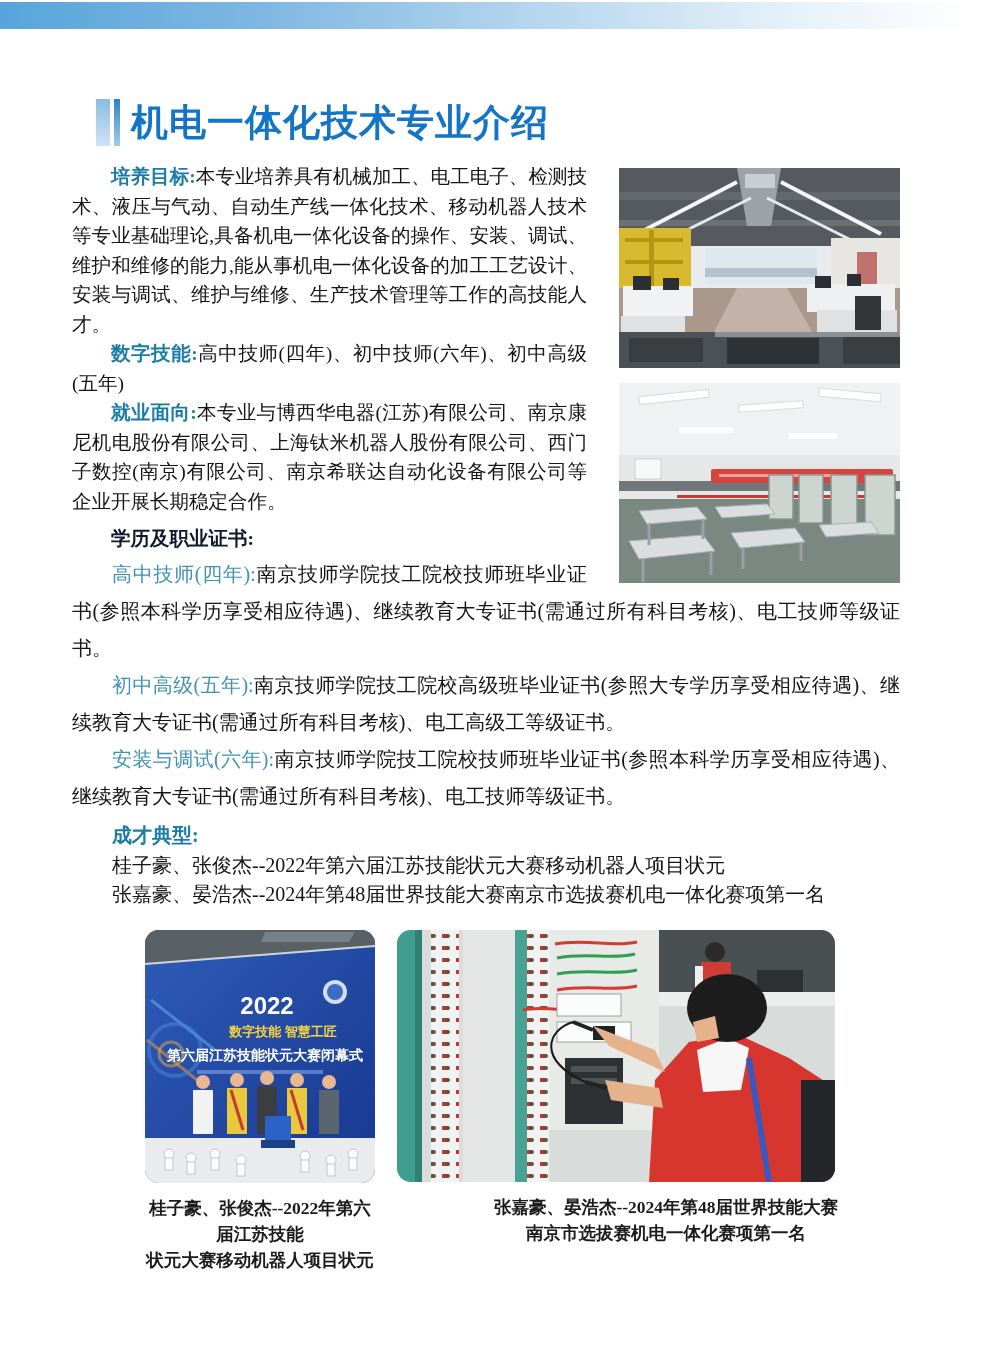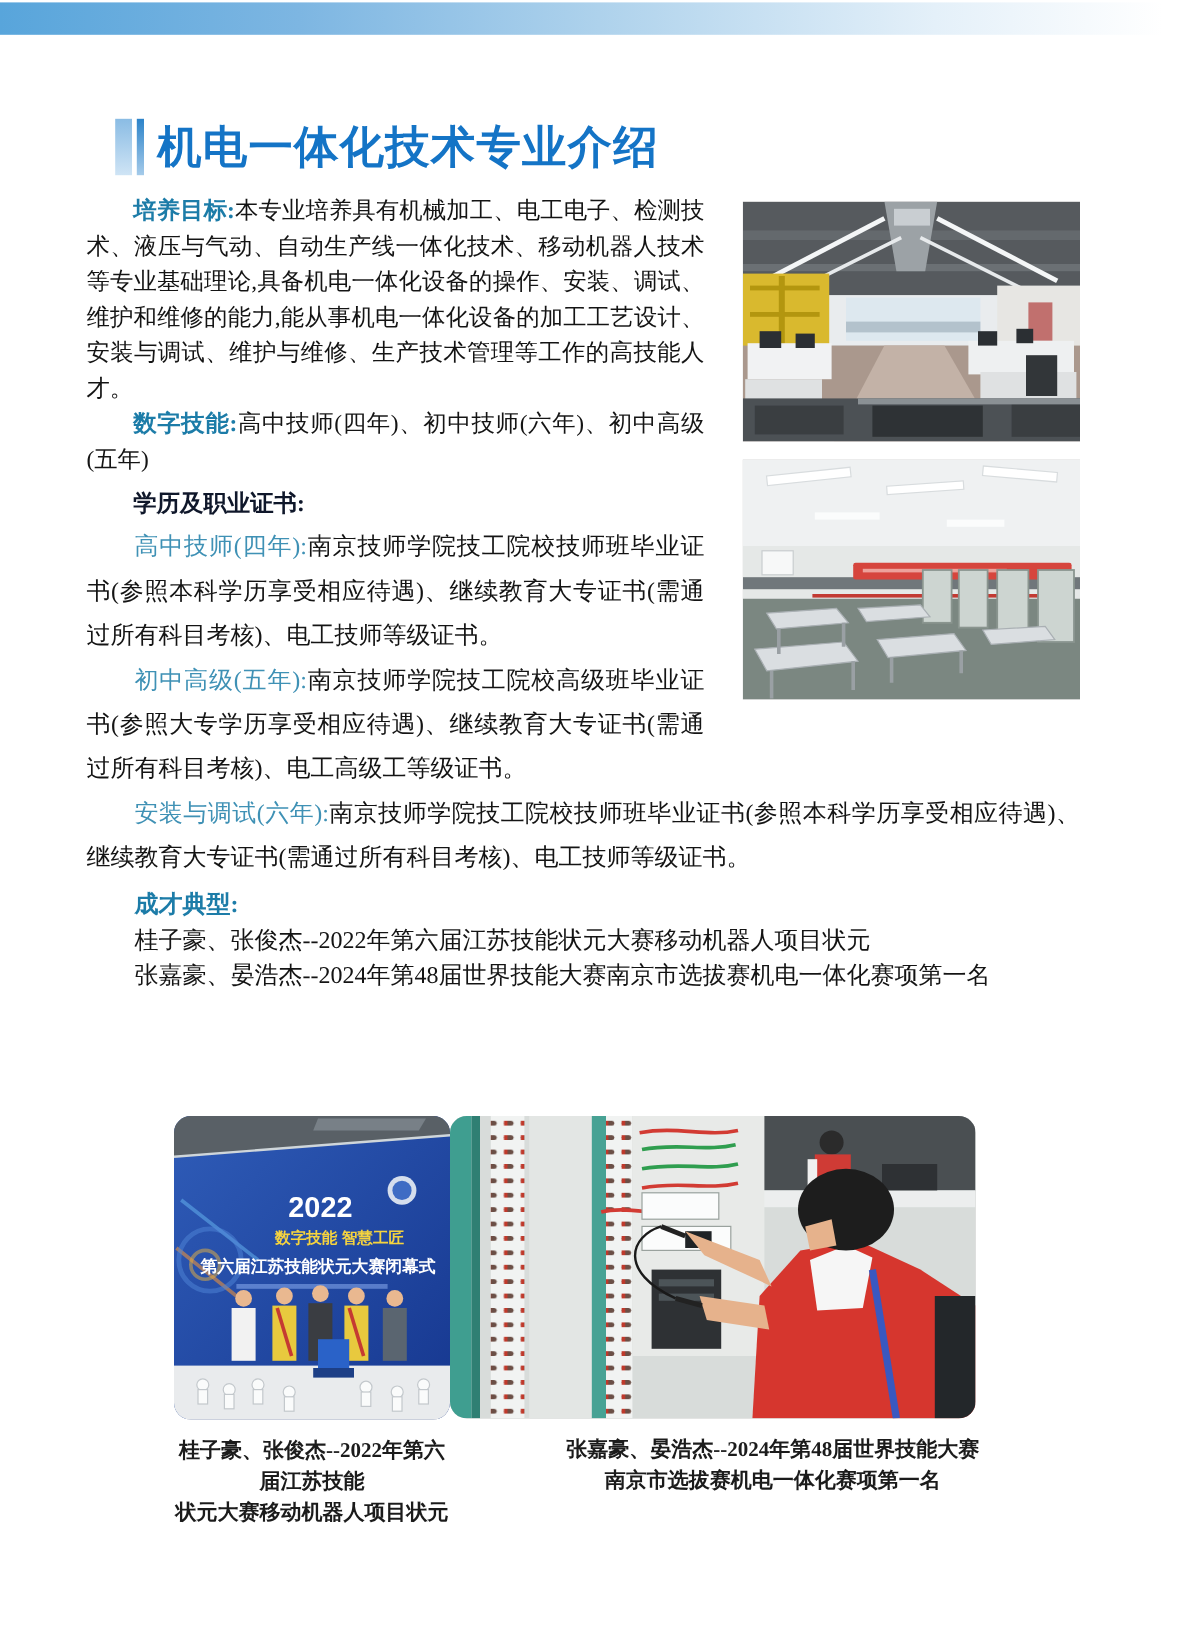--- a/index.html
+++ b/index.html
@@ -23,21 +23,21 @@
   .lbl{font-weight:700;color:#1c7ca8;}
   .cert-heading{margin:6px 0 0 0;text-indent:2em;line-height:34px;font-weight:700;color:#0f172a;}
   p.cert{margin:0;text-indent:2em;line-height:37px;font-size:20px;}
   .sublbl{font-weight:400;color:#3f91b5;}
   .ach-heading{margin:5px 0 0 0;text-indent:2em;line-height:31px;font-weight:700;color:#1c7ca8;font-size:20px;}
   p.ach{margin:0;text-indent:2em;line-height:29px;font-size:20px;}
   
   .figures{position:absolute;top:930px;left:88px;width:828px;display:flex;align-items:flex-start;}
   .figure{margin:0;}
   .fig-left{margin-left:57px;width:230px;}
-  .fig-right{width:438px;position:relative;left:0;}
+  .fig-right{margin-left:22px;width:438px;position:relative;left:0;}
   .fig-photo{border-radius:14px;overflow:hidden;background:#ccc;}
   .fig-left .fig-photo{width:230px;height:253px;}
   .fig-right .fig-photo{width:438px;height:252px;}
   .fig-photo svg{display:block;width:100%;height:100%;}
   figcaption{margin-top:12px;text-align:center;font-weight:700;font-size:17.5px;
         line-height:26px;color:#1b1b1b;}
   .fig-right figcaption{position:relative;left:50px;}
   figcaption span{display:block;}
 </style>
 </head>
@@ -132,20 +132,21 @@
           </g>
         </svg>
       </div>
     </div>
 
     <p class="para"><span class="lbl">培养目标:</span><span>本专业培养具有机械加工、电工电子、检测技术、液压与气动、自动生产线一体化技术、移动机器人技术等专业基础理论,具备机电一体化设备的操作、安装、调试、维护和维修的能力,能从事机电一体化设备的加工工艺设计、安装与调试、维护与维修、生产技术管理等工作的高技能人才。</span></p>
 
     <p class="para"><span class="lbl">数字技能:</span><span>高中技师(四年)、初中技师(六年)、初中高级(五年)</span></p>
 
 
+    <p class="para"><span class="lbl">就业面向:</span><span>本专业与博西华电器(江苏)有限公司、南京康尼机电股份有限公司、上海钛米机器人股份有限公司、西门子数控(南京)有限公司、南京希联达自动化设备有限公司等企业开展长期稳定合作。</span></p>
 
     <p class="cert-heading">学历及职业证书:</p>
 
     <p class="cert"><span class="sublbl">高中技师(四年):</span><span>南京技师学院技工院校技师班毕业证书(参照本科学历享受相应待遇)、继续教育大专证书(需通过所有科目考核)、电工技师等级证书。</span></p>
 
     <p class="cert"><span class="sublbl">初中高级(五年):</span><span>南京技师学院技工院校高级班毕业证书(参照大专学历享受相应待遇)、继续教育大专证书(需通过所有科目考核)、电工高级工等级证书。</span></p>
 
     <p class="cert"><span class="sublbl">安装与调试(六年):</span><span>南京技师学院技工院校技师班毕业证书(参照本科学历享受相应待遇)、继续教育大专证书(需通过所有科目考核)、电工技师等级证书。</span></p>
 
     <p class="ach-heading">成才典型:</p>

